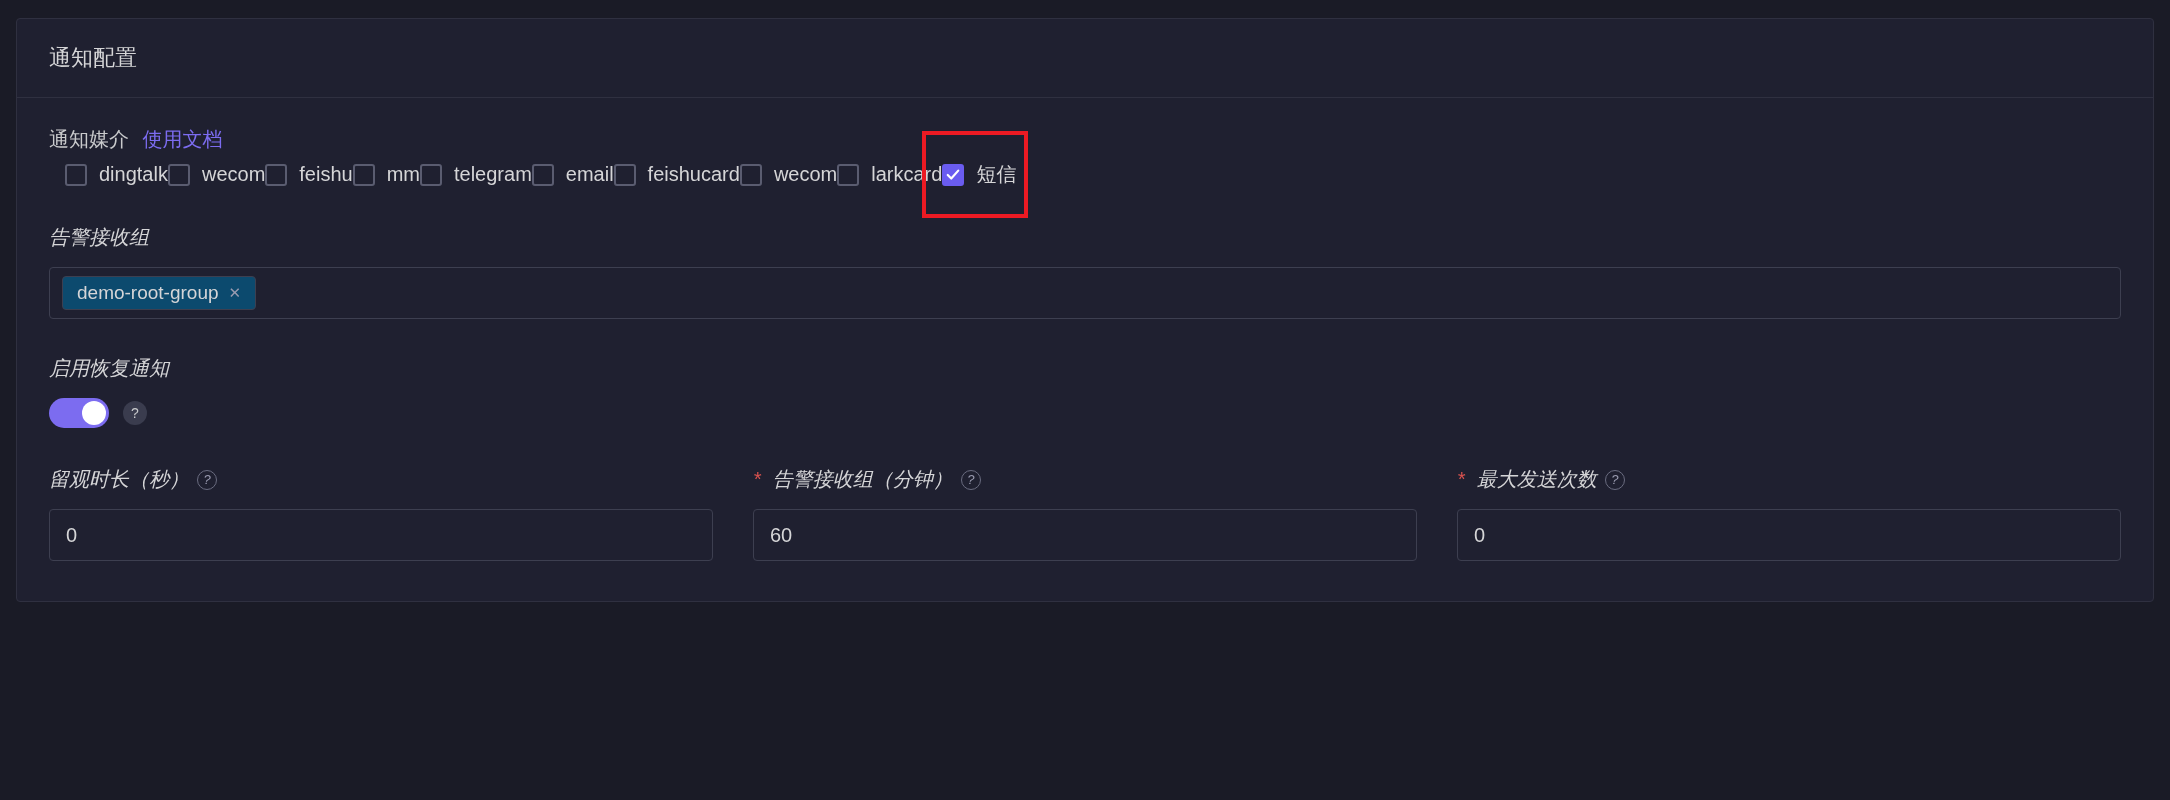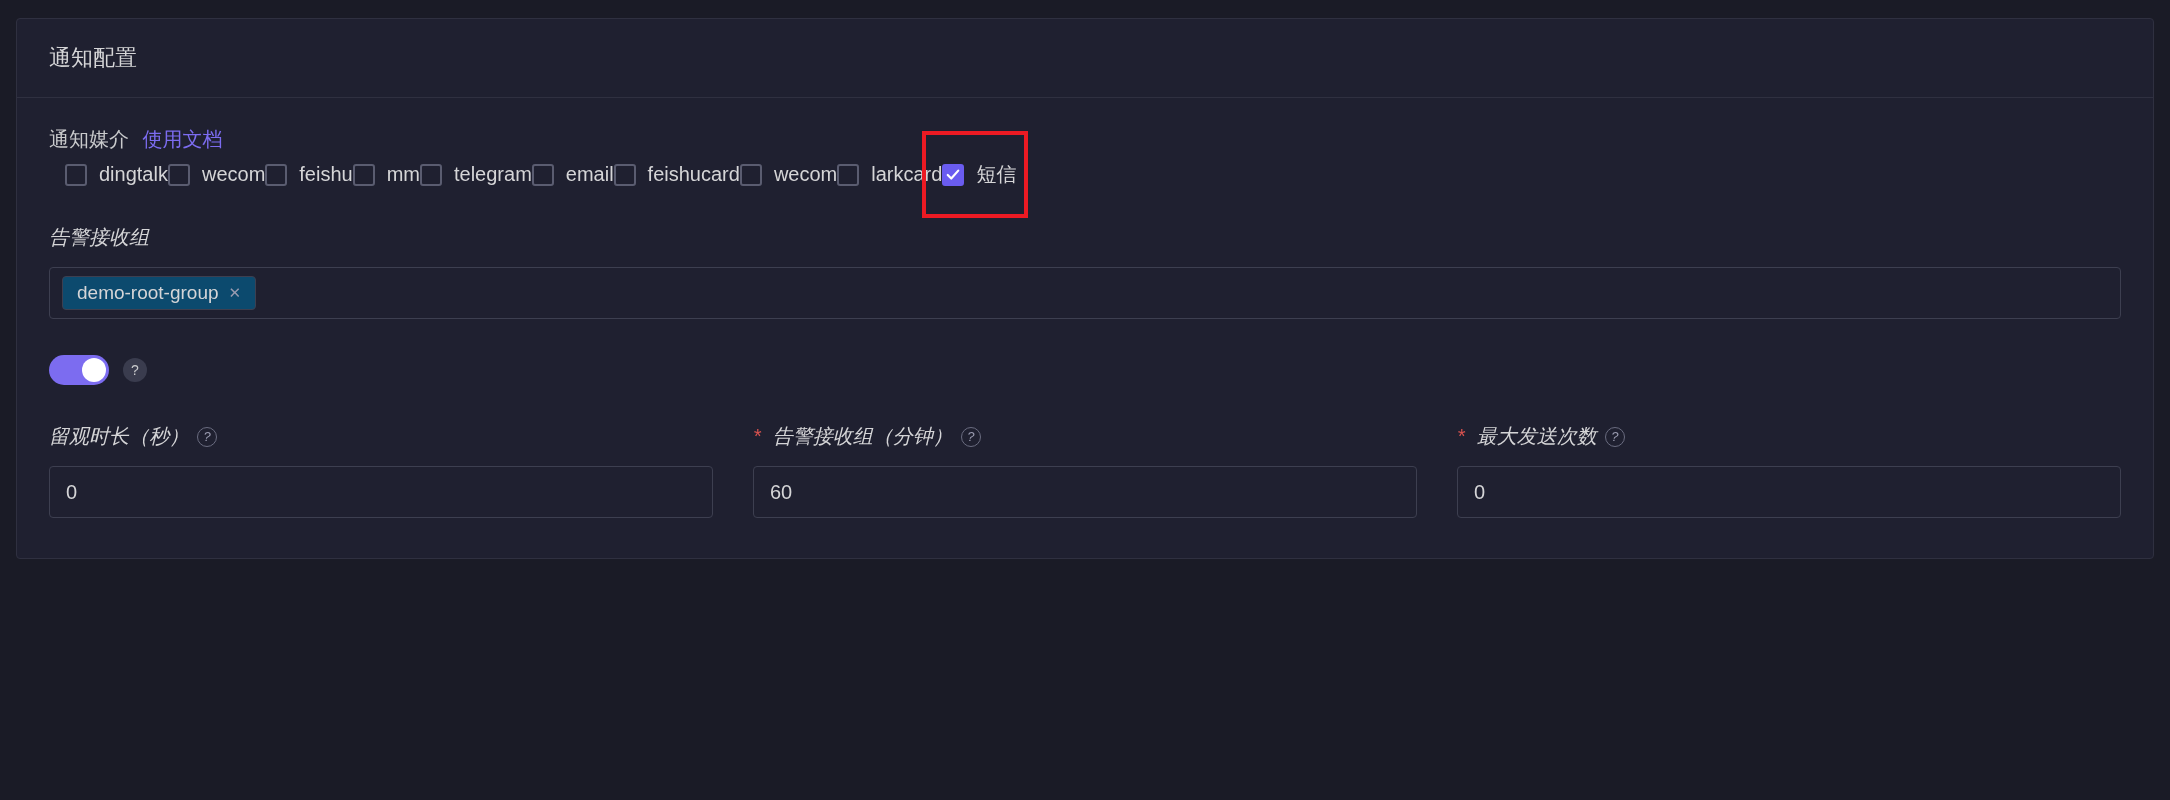--- a/index.html
+++ b/index.html
@@ -234,20 +234,21 @@
       </div>
 
     <div class="section-label">告警接收组</div>
     <div class="tag-input">
       <span class="tag">
         <span>demo-root-group</span>
         <span class="tag-close">✕</span>
       </span>
     </div>
 
+    <div class="section-label">启用恢复通知</div>
     <div class="toggle-row">
       <div class="toggle">
         <div class="knob"></div>
       </div>
       <div class="help-icon">?</div>
     </div>
 
     <div class="triple-row">
       <div class="field-col">
         <div class="section-label">

